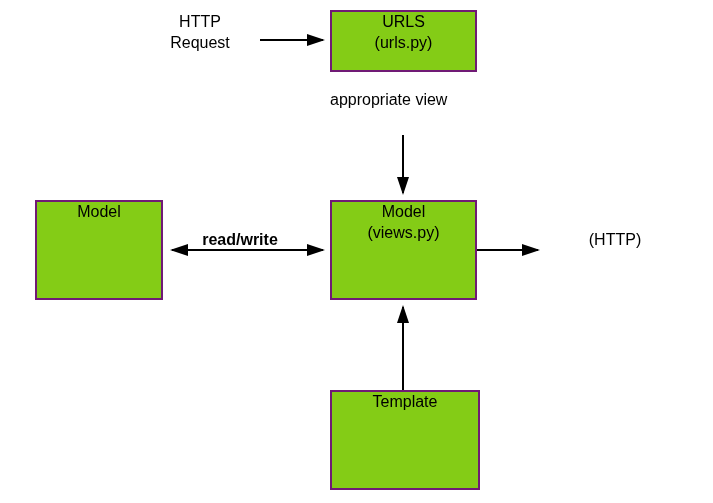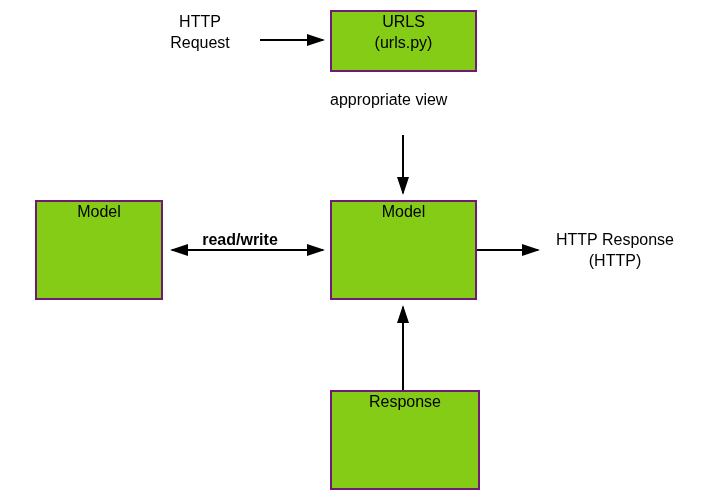--- a/index.html
+++ b/index.html
@@ -35,41 +35,41 @@
   <div>URLS</div>
   <div>(urls.py)</div>
 </div>
 
 <div class="box" style="left:35px; top:200px; width:128px; height:100px;">
   <div>Model</div>
 </div>
 
 <div class="box" style="left:330px; top:200px; width:147px; height:100px;">
   <div>Model</div>
+  <div>(views.py)</div>
 </div>
 
 <div class="box" style="left:330px; top:390px; width:150px; height:100px;">
-  <div>Response</div>
+  <div>Template</div>
 </div>
 
 <div class="label" style="left:160px; top:12px; width:80px;text-align:center;">
   <div>HTTP</div>
   <div>Request</div>
 </div>
 
 <div class="label" style="left:330px; top:90px; width:180px; text-align:left;">
   <div>appropriate view</div>
 </div>
 
 <div class="label" style="left:195px; top:230px; width:90px;font-weight:bold;">
   <div>read/write</div>
 </div>
 
 <div class="label" style="left:545px; top:230px; width:140px;">
-  <div>HTTP Response</div>
   <div>(HTTP)</div>
 </div>
 
 <svg class="arrows">
   <defs>
     <marker id="ah" markerWidth="10" markerHeight="10" refX="8" refY="3" orient="auto">
       <path d="M0,0 L0,6 L9,3 z" fill="#000"></path>
     </marker>
   </defs>
 

